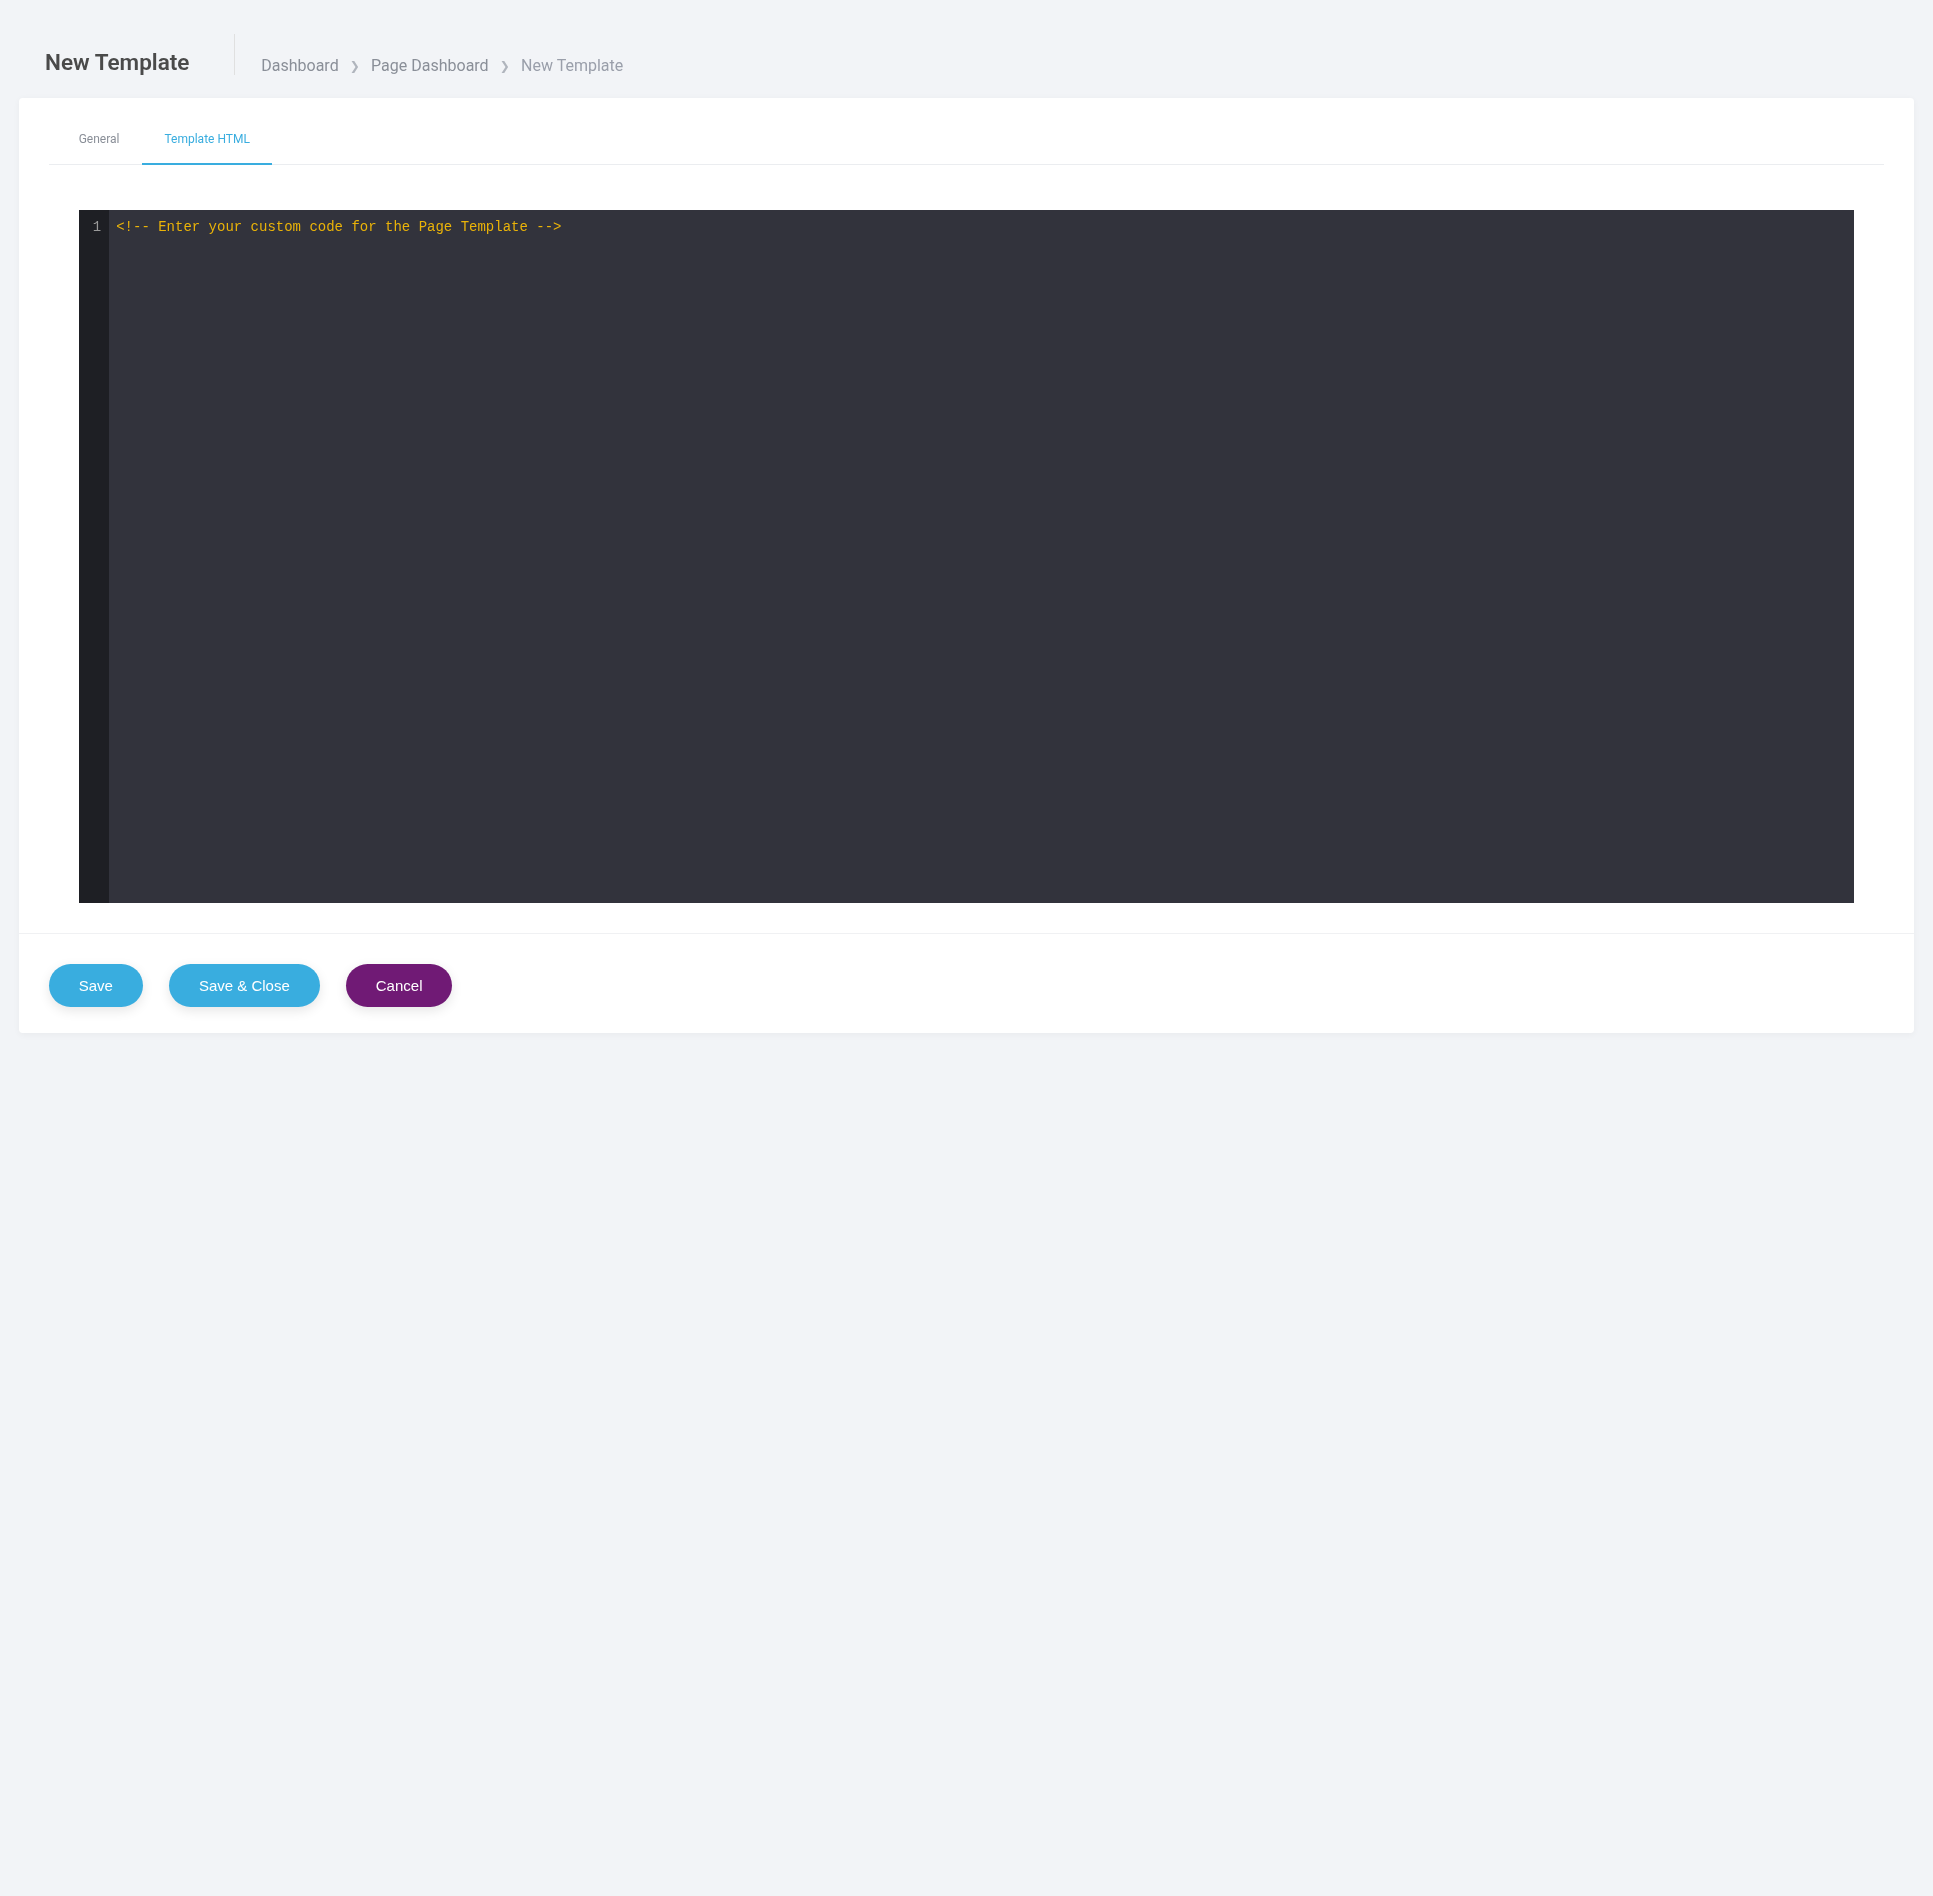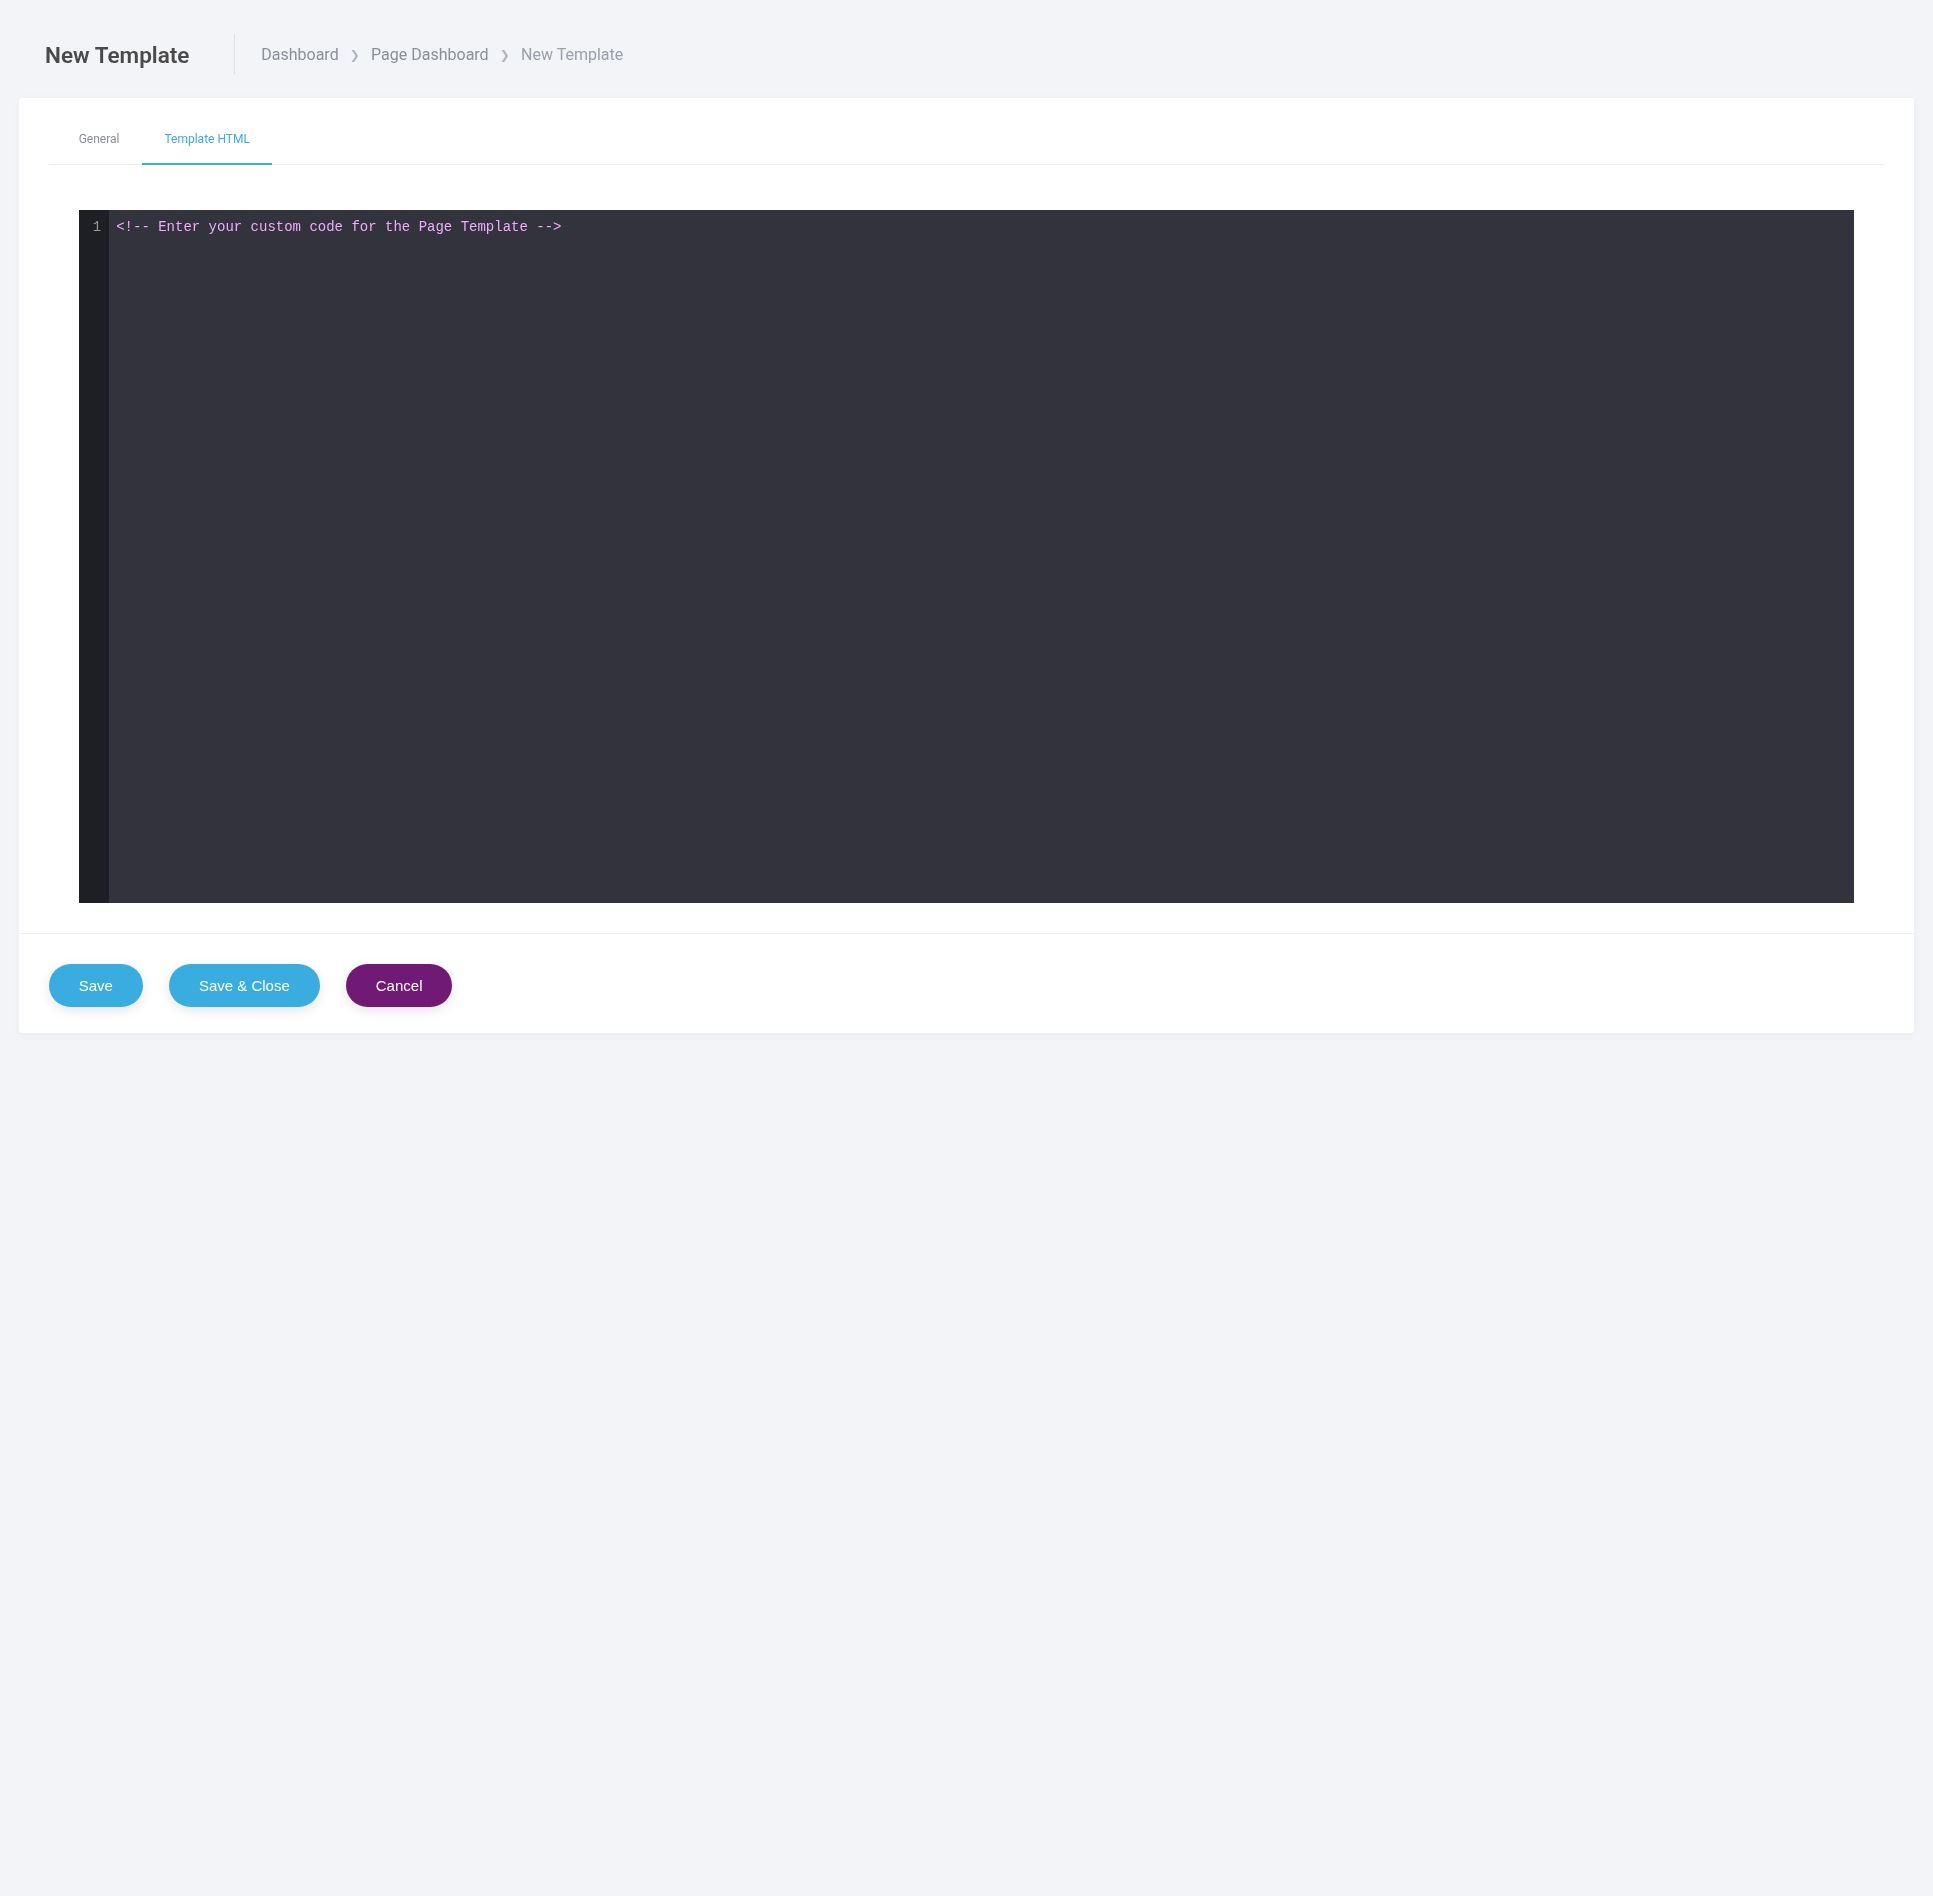--- a/index.html
+++ b/index.html
@@ -10,21 +10,21 @@
     
     body {
       font-family: -apple-system, BlinkMacSystemFont, "Segoe UI", Roboto, "Helvetica Neue", Arial, sans-serif;
       background-color: #f2f4f7;
       color: #333;
       padding: 15px;
     }
     
     .header {
       display: flex;
-      align-items: center;
+      align-items: flex-end;
       padding: 19px 30px;
       margin-bottom: 3.7px;
     }
     
     .page-title {
       font-size: 22.5px;
       font-weight: 600;
       color: #4a4a4a;
       padding-right: 45px;
     }
@@ -109,21 +109,21 @@
       background-color: #1e1f24;
       color: #9a9a9a;
       padding: 9.4px 7.5px;
       text-align: right;
       min-width: 30px;
       user-select: none;
     }
     
     .code-content {
       flex: 1;
-      color: #f0abfc;
+      color: #eab308;
       padding: 9.4px 7.5px;
       white-space: pre;
       cursor: text;
     }
     
     .footer {
       display: flex;
       gap: 26px;
       padding: 30px 30px 26px 30px;
       border-top: 0.9px solid #f0f1f3;

